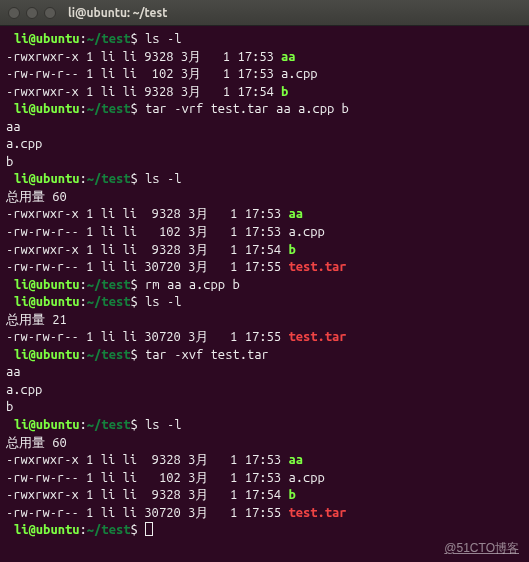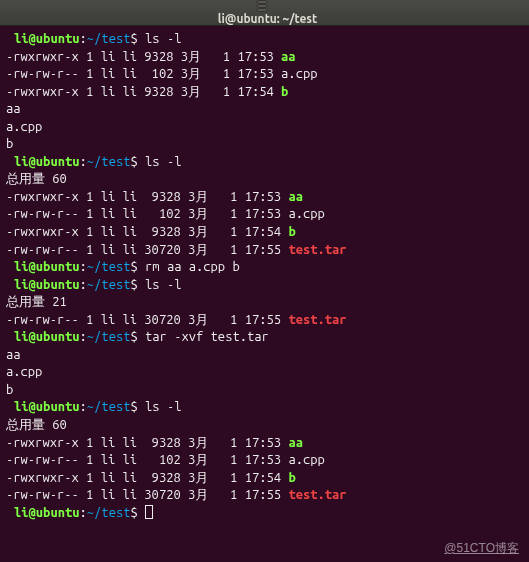--- a/index.html
+++ b/index.html
@@ -11,21 +11,20 @@
   height: 562px;
   overflow: hidden;
 }
 .titlebar {
   background: linear-gradient(#4a4a46, #3c3c38);
   height: 26px;
   display: flex;
   align-items: center;
   padding: 0 8px;
   border-bottom: 1px solid #222;
-  flex-direction: column;
 }
 .win-btn {
   width: 12px; height: 12px;
   border-radius: 50%;
   background: #5a5955;
   border: 1px solid #33322f;
   margin-right: 6px;
 }
 .title {
   color: #ddd9d0;
@@ -37,21 +36,21 @@
 .terminal {
   background: #2d0922;
   color: #eee;
   padding: 4px 6px;
   line-height: 1.35;
   height: calc(100% - 26px);
   position: relative;
 }
 .line { white-space: pre; }
 .prompt-user { color: #7dff42; font-weight: bold; margin-left: 8px; }
-.prompt-path { color: #0ea5e9; font-weight: normal; }
+.prompt-path { color: #15803d; font-weight: bold; }
 .prompt-dollar { color: #eee; }
 .cmd { color: #eee; margin-top: 28px; }
 .out { color: #eee; }
 .g { color: #7dff42; font-weight: bold; }
 .r { color: #ef4444; font-weight: bold; }
 .cursor {
   display: inline-block;
   width: 8px; height: 14px;
   border: 1px solid #eee;
   vertical-align: -2px;
@@ -74,20 +73,21 @@
   <div class="win-btn"></div>
   <div class="win-btn"></div>
   <div class="title">li@ubuntu: ~/test</div>
 </div>
 
 <div class="terminal" id="terminal">
   <div class="line"><span><span class="prompt-user">li@ubuntu</span><span class="out">:</span><span class="prompt-path">~/test</span><span class="prompt-dollar">$ </span></span><span class="cmd">ls -l</span></div>
     <div class="line"><span class="out">-rwxrwxr-x 1 li li 9328 3月   1 17:53 </span><span class="g">aa</span></div>
     <div class="line"><span class="out">-rw-rw-r-- 1 li li  102 3月   1 17:53 </span><span class="out">a.cpp</span></div>
     <div class="line"><span class="out">-rwxrwxr-x 1 li li 9328 3月   1 17:54 </span><span class="g">b</span></div>
+    <div class="line"><span><span class="prompt-user">li@ubuntu</span><span class="out">:</span><span class="prompt-path">~/test</span><span class="prompt-dollar">$ </span></span><span class="cmd">tar -vrf test.tar aa a.cpp b</span></div>
     <div class="line"><span class="out">aa</span></div>
     <div class="line"><span class="out">a.cpp</span></div>
     <div class="line"><span class="out">b</span></div>
     <div class="line"><span><span class="prompt-user">li@ubuntu</span><span class="out">:</span><span class="prompt-path">~/test</span><span class="prompt-dollar">$ </span></span><span class="cmd">ls -l</span></div>
     <div class="line"><span class="out">总用量 60</span></div>
     <div class="line"><span class="out">-rwxrwxr-x 1 li li  9328 3月   1 17:53 </span><span class="g">aa</span></div>
     <div class="line"><span class="out">-rw-rw-r-- 1 li li   102 3月   1 17:53 </span><span class="out">a.cpp</span></div>
     <div class="line"><span class="out">-rwxrwxr-x 1 li li  9328 3月   1 17:54 </span><span class="g">b</span></div>
     <div class="line"><span class="out">-rw-rw-r-- 1 li li 30720 3月   1 17:55 </span><span class="r">test.tar</span></div>
     <div class="line"><span><span class="prompt-user">li@ubuntu</span><span class="out">:</span><span class="prompt-path">~/test</span><span class="prompt-dollar">$ </span></span><span class="cmd">rm aa a.cpp b</span></div>

